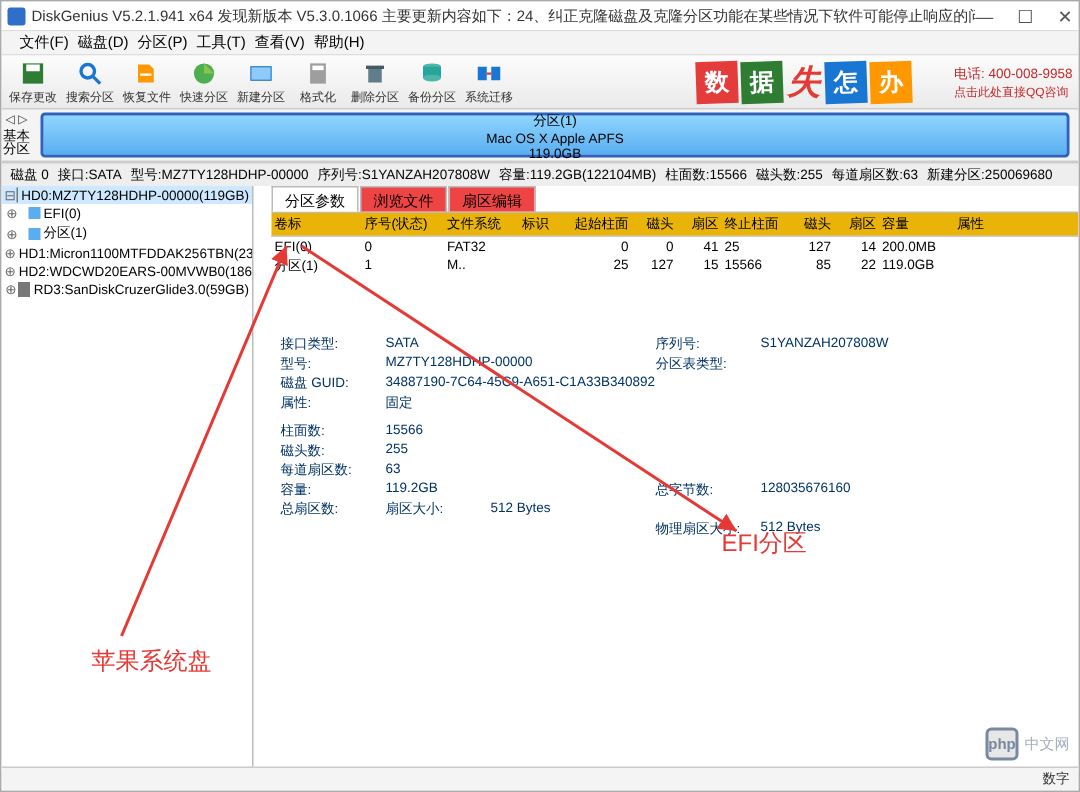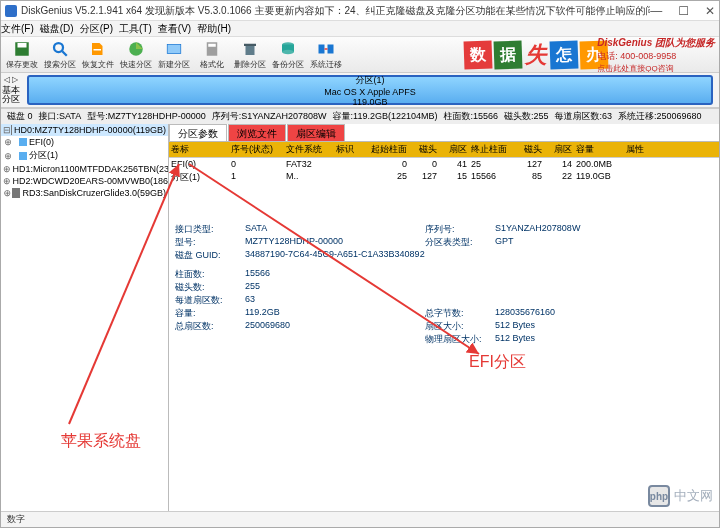--- a/index.html
+++ b/index.html
@@ -1,21 +1,21 @@
 <!DOCTYPE html>
 <html><head>
 <meta charset="utf-8">
 <style>
   * { box-sizing: border-box; margin: 0; padding: 0; font-family: "Microsoft YaHei", SimSun, Arial, sans-serif; }
   body { width: 720px; height: 528px; background: #fff; font-size: 10px; position: relative; overflow: hidden; border: 1px solid #aaa; }
   .titlebar { height: 20px; background: #fff; display: flex; align-items: center; padding: 0 4px; border-bottom: 1px solid #ddd; }
   .titlebar .icon { width: 12px; height: 12px; background: #2e6fc9; border-radius: 2px; margin-right: 4px; }
   .titlebar .title { flex: 1; font-size: 10px; color: #333; white-space: nowrap; overflow: hidden; }
   .titlebar .ctrls { display: flex; gap: 16px; font-size: 12px; color: #555; }
-  .menubar { height: 16px; display: flex; gap: 6px; padding: 0 0; align-items: center; font-size: 10px; color: #000; background: #f4f4f4; border-bottom: 1px solid #ddd; }
+  .menubar { height: 16px; display: flex; gap: 6px; padding: 0 12px; font-size: 10px; color: #000; background: #f4f4f4; border-bottom: 1px solid #ddd; }
   .toolbar { height: 36px; display: flex; align-items: center; padding: 0 2px; background: linear-gradient(#fcfcfc,#eaeaea); border-bottom: 1px solid #ccc; position: relative; overflow: hidden; }
   .tbtn { display: flex; flex-direction: column; align-items: center; width: 38px; height: 34px; justify-content: center; cursor: pointer; }
   .tbtn svg { width: 18px; height: 18px; }
   .tbtn span { font-size: 8px; color: #333; margin-top: 1px; white-space: nowrap; }
   .banner { position: absolute; right: 110px; top: 0; height: 36px; display: flex; align-items: center; }
   .banner .cube { width: 28px; height: 28px; margin: 0 1px; color: #fff; font-size: 16px; display: flex; align-items: center; justify-content: center; font-weight: bold; transform: rotate(-2deg); }
   .c1{background:#e43b3b}.c2{background:#2e7d32}.c3{background:#1976d2}.c4{background:#ff9800}
   .brand { position: absolute; right: 4px; top: 0; height: 36px; display: flex; flex-direction: column; justify-content: center; align-items: flex-start; font-size: 9px; }
   .brand .slogan { color: #c62828; font-style: italic; font-weight: bold; font-size: 10px; }
   .brand .tel { color: #c62828; font-size: 9px; }
@@ -27,39 +27,39 @@
   .diskbar { flex: 1; padding: 2px 6px; }
   .partbox { height: 30px; border: 2px solid #2a63c0; border-radius: 3px; background: linear-gradient(#8fd5ff,#5aaef0); display: flex; flex-direction: column; align-items: center; justify-content: center; color: #000; font-size: 9px; }
   .diskinfo { font-size: 9px; color: #000; padding: 1px 6px; background: #eee; border-top: 1px solid #ccc; display: flex; gap: 6px; white-space: nowrap; overflow: hidden; }
   .main { display: flex; height: 390px; }
   .tree { width: 168px; border-right: 1px solid #bbb; background: #fff; overflow: hidden; }
   .treenode { display: flex; align-items: center; padding: 1px 2px; font-size: 9px; white-space: nowrap; }
   .treenode.sel { background: #cde8ff; }
   .treenode .tw { width: 10px; text-align: center; color: #666; cursor: pointer; }
   .treenode .di { width: 10px; height: 10px; background: #777; margin-right: 2px; }
   .treenode .pi { width: 8px; height: 8px; background: #5aaef0; margin-right: 2px; margin-left: 6px; }
-  .content { flex: 1; background: #fff; position: relative; }
+  .content { flex: 1; background: #fff; position: relative; margin-left: 12px; }
   .tabs { height: 18px; display: flex; border-bottom: 1px solid #bbb; font-size: 10px; }
   .tab { padding: 2px 8px; border: 1px solid #bbb; border-bottom: none; margin-right: 1px; background: #ef4444; cursor: pointer; }
   .tab.active { background: #fff; }
   .table { width: 100%; font-size: 9px; }
   .table .hdr { display: flex; background: #eab308; border-bottom: 1px solid #ccc; }
   .table .hdr div, .table .row div { padding: 1px 2px; overflow: hidden; white-space: nowrap; }
   .table .row { display: flex; }
   .col0{width:60px}.col1{width:55px}.col2{width:50px}.col3{width:30px}.col4{width:45px;text-align:right}.col5{width:30px;text-align:right}.col6{width:30px;text-align:right}.col7{width:45px;text-align:left}.col8{width:30px;text-align:right}.col9{width:30px;text-align:right}.col10{width:50px;text-align:left}.col11{width:30px}
   .details { margin-top: 36px; font-size: 9px; color: #003366; padding: 2px 6px; }
   .drow { display: flex; }
   .dlabel { width: 70px; color: #003366; }
   .dval { width: 180px; color: #003366; }
   .annot { position: absolute; color: #e53935; font-size: 16px; pointer-events: none; }
   .arrow-svg { position: absolute; pointer-events: none; }
   .watermark { position: absolute; right: 6px; bottom: 20px; display: flex; align-items: center; gap: 4px; opacity: 0.9; }
   .watermark .logo { width: 22px; height: 22px; background: #e5e5e5; border: 2px solid #6b7d95; border-radius: 4px; display:flex;align-items:center;justify-content:center;color:#6b7d95;font-weight:bold;font-size:10px;margin-left:35px; }
-  .watermark .txt { font-size: 13px; color: #9aa6b5; }
-  .statusbar { position: absolute; left: 0; right: 0; bottom: 0; height: 16px; border-top: 1px solid #ccc; background: #f4f4f4; font-size: 9px; color: #333; display: flex; align-items: center; padding: 0 6px; gap: 12px; }
+  .watermark .txt { font-size: 10px; color: #9aa6b5; }
+  .statusbar { position: absolute; left: 0; right: 0; bottom: 0; height: 16px; border-top: 1px solid #ccc; background: #f4f4f4; font-size: 9px; color: #333; display: flex; justify-content: flex-end; align-items: center; padding: 0 6px; gap: 12px; }
 </style>
 </head>
 <body>
 
 <div class="titlebar">
   <div class="icon"></div>
   <div class="title">DiskGenius V5.2.1.941 x64  发现新版本 V5.3.0.1066 主要更新内容如下：24、纠正克隆磁盘及克隆分区功能在某些情况下软件可能停止响应的问题。</div>
   <div class="ctrls">
     <span>—</span>
     <span>☐</span>
@@ -142,21 +142,20 @@
       <span>系统迁移</span>
     </div>
   <div class="banner">
     <div class="cube c1">数</div>
     <div class="cube c2">据</div>
     <div style="color:#e53935;font-size:22px;font-weight:bold;font-style:italic;margin:0 2px">失</div>
     <div class="cube c3">怎</div>
     <div class="cube c4">办</div>
   </div>
   <div class="brand">
-    <div class="slogan">DiskGenius 团队为您服务</div>
     <div class="tel">电话: 400-008-9958</div>
     <div class="qq">点击此处直接QQ咨询</div>
   </div>
 </div>
 
 <div class="diskbar-wrap">
   <div class="left-tab">
     <div class="arrows">◁ ▷</div>
     <div class="lbl">基本分区</div>
   </div>
@@ -170,21 +169,21 @@
 </div>
 <div class="diskinfo">
   <span>磁盘 0</span>
   <span>接口:SATA</span>
   <span>型号:MZ7TY128HDHP-00000</span>
   <span>序列号:S1YANZAH207808W</span>
   <span>容量:119.2GB(122104MB)</span>
   <span>柱面数:15566</span>
   <span>磁头数:255</span>
   <span>每道扇区数:63</span>
-  <span>系统迁移:250069680</span>
+  <span>新建分区:250069680</span>
 </div>
 
 <div class="main">
   <div class="tree">
     <div class="treenode sel">
         <span class="tw">⊟</span>
         <span class="di"></span>
         <span>HD0:MZ7TY128HDHP-00000(119GB)</span>
       </div>
     <div class="treenode">
@@ -269,25 +268,28 @@
       <div class="drow">
           <span class="dlabel">接口类型:</span>
           <span class="dval">SATA</span>
           <span class="dlabel">序列号:</span>
           <span class="dval">S1YANZAH207808W</span>
         </div>
       <div class="drow">
           <span class="dlabel">型号:</span>
           <span class="dval">MZ7TY128HDHP-00000</span>
           <span class="dlabel">分区表类型:</span>
-          <span class="dval">GPT</span>
         </div>
       <div class="drow">
           <span class="dlabel">磁盘 GUID:</span>
           <span class="dval">34887190-7C64-45C9-A651-C1A33B340892</span>
+        </div>
+      <div class="drow">
+          <span class="dlabel">属性:</span>
+          <span class="dval">固定</span>
         </div>
       <div style="height:6px"></div>
       <div class="drow">
           <span class="dlabel">柱面数:</span>
           <span class="dval">15566</span>
         </div>
       <div class="drow">
           <span class="dlabel">磁头数:</span>
           <span class="dval">255</span>
         </div>
@@ -296,21 +298,20 @@
           <span class="dval">63</span>
         </div>
       <div class="drow">
           <span class="dlabel">容量:</span>
           <span class="dval">119.2GB</span>
           <span class="dlabel">总字节数:</span>
           <span class="dval">128035676160</span>
         </div>
       <div class="drow">
           <span class="dlabel">总扇区数:</span>
-          <span class="dval">250069680</span>
           <span class="dlabel">扇区大小:</span>
           <span class="dval">512 Bytes</span>
         </div>
       <div class="drow">
           <span class="dlabel"></span>
           <span class="dval"></span>
           <span class="dlabel">物理扇区大小:</span>
           <span class="dval">512 Bytes</span>
         </div>
     </div>

